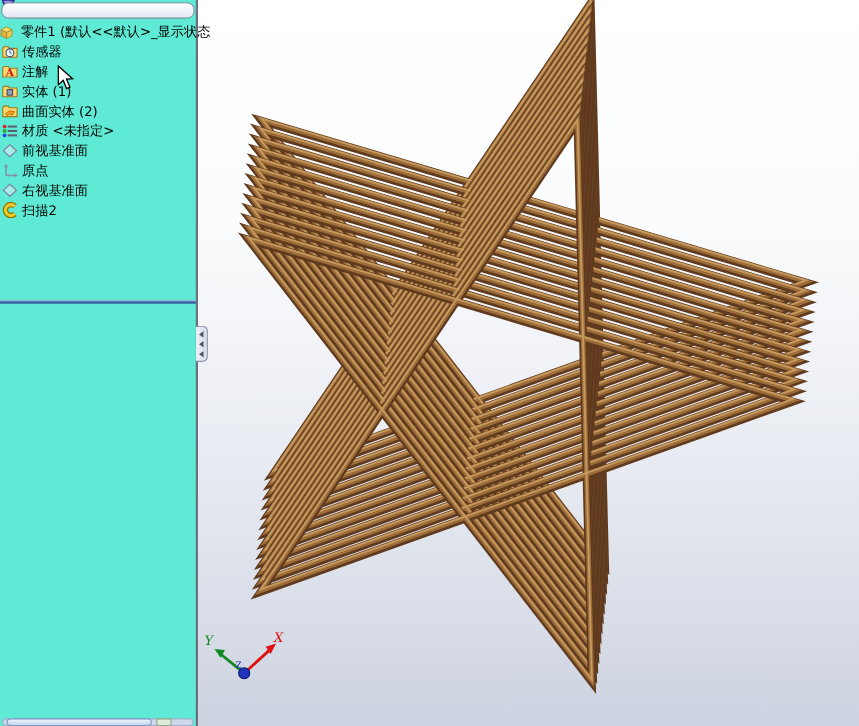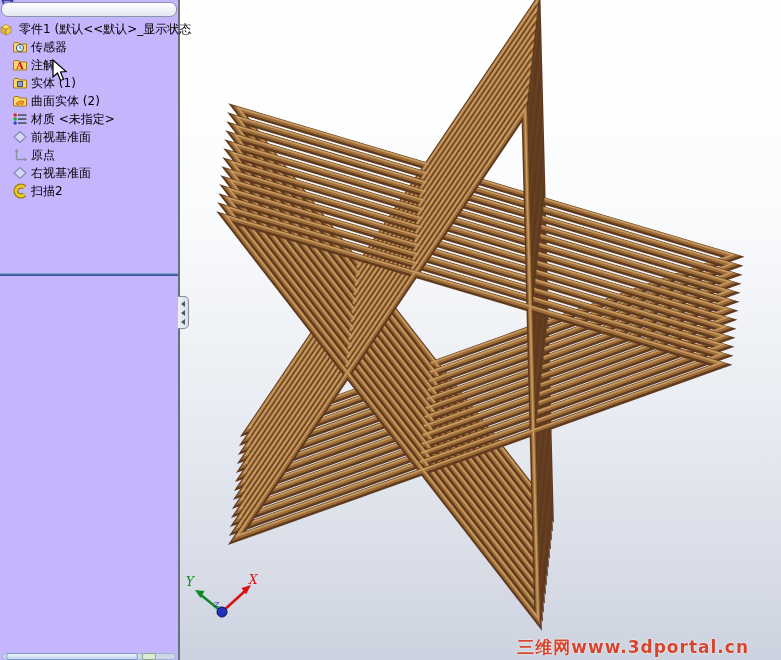--- a/index.html
+++ b/index.html
@@ -15,34 +15,34 @@
   .watermark {
     position:absolute; right:32px; bottom:1px;
     font-size:17px; font-weight:bold; letter-spacing:1px;
     color:#d5442e; text-shadow:0 0 2px rgba(255,255,255,.9), 0 0 1px #fff;
     font-family:"DejaVu Sans","Liberation Sans",sans-serif;
   }
 
   
   .panel {
     position:absolute; left:0; top:0; width:180px; height:660px;
-    background:#c4b5fd; border-right:2px solid #69707f;
+    background:#5eead4; border-right:2px solid #69707f;
   }
   .panel-header {
     position:absolute; left:1px; top:2px; width:176px; height:15px;
     background:linear-gradient(180deg,#ffffff,#eef1f7 60%,#e3e8f2);
     border:1px solid #8a94a8; border-radius:7px;
   }
   .tab-icon { position:absolute; left:1px; top:0; }
   .tree { position:absolute; left:0; top:20px; width:178px; }
   .row { display:flex; align-items:center; height:18px; white-space:nowrap; }
   .row .ric { flex:0 0 auto; display:inline-block; width:16px; height:16px; margin-right:3px; }
   .row .rlabel { font-size:12px; color:#000; }
   .row.root { padding-left:0; }
-  .row.item { padding-left:12px; }
+  .row.item { padding-left:1px; }
   .rollback {
     position:absolute; left:0; top:273px; width:178px; height:3px;
     background:linear-gradient(180deg,#9db4dc,#3d5fa8 60%,#2c4a8e);
   }
   .hscroll {
     position:absolute; left:2px; top:653px; width:174px; height:7px;
   }
   .hscroll .track { position:absolute; left:0; top:0; width:174px; height:7px;
     background:#cdd7e8; border:1px solid #9fb1cf; border-radius:4px; }
   .hscroll .thumb { position:absolute; left:4px; top:0; width:132px; height:7px;
@@ -116,21 +116,20 @@
           <line x1="222" y1="612" x2="245" y2="591" stroke="#dd1111" stroke-width="2.6"></line>
           <polygon points="251,585 241.5,588 246,594.5" fill="#dd1111"></polygon>
           <line x1="222" y1="612" x2="201" y2="595" stroke="#118822" stroke-width="2.6"></line>
           <polygon points="195,590 204.5,591 200.5,598" fill="#118822"></polygon>
           <circle cx="222" cy="612" r="5" fill="#2233bb" stroke="#001166" stroke-width="1"></circle>
           <text x="214" y="607" font-size="8" fill="#2233bb" font-family="DejaVu Serif,serif">Z</text>
           <text x="249" y="584" font-size="12" font-style="italic" fill="#dd1111" font-family="DejaVu Serif,serif">X</text>
           <text x="186" y="586" font-size="12" font-style="italic" fill="#118822" font-family="DejaVu Serif,serif">Y</text>
         </g>
       </svg>
-    <div class="watermark">三维网www.3dportal.cn</div>
   </div>
 
   <div class="panel">
     <svg class="tab-icon" width="13" height="14" viewBox="0 0 13 14">
       <polygon points="1,0 12,0 10,5 6,13 3,6" fill="#5a55c8" stroke="#2c2a7a" stroke-width="1"></polygon>
       <polygon points="3,1 9,1 7,5 5,8" fill="#9a96e8"></polygon>
     </svg>
     <div class="panel-header"></div>
     <div class="tree" id="tree">
         <div class="row root">

